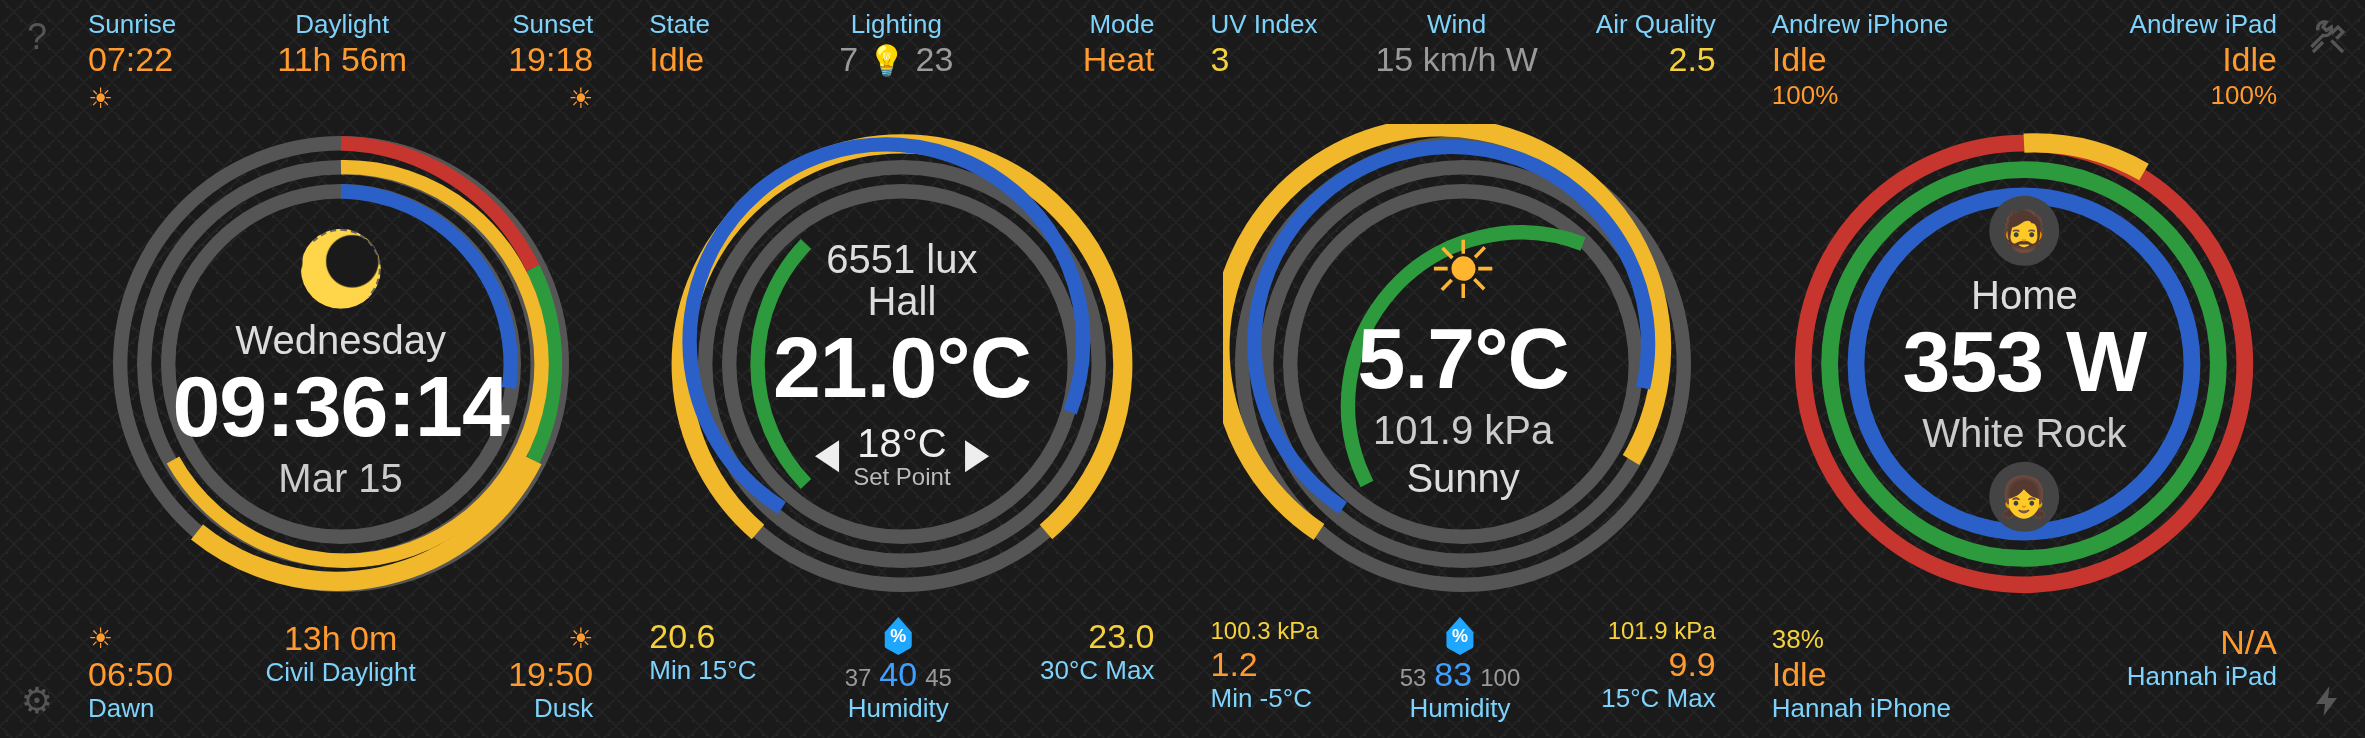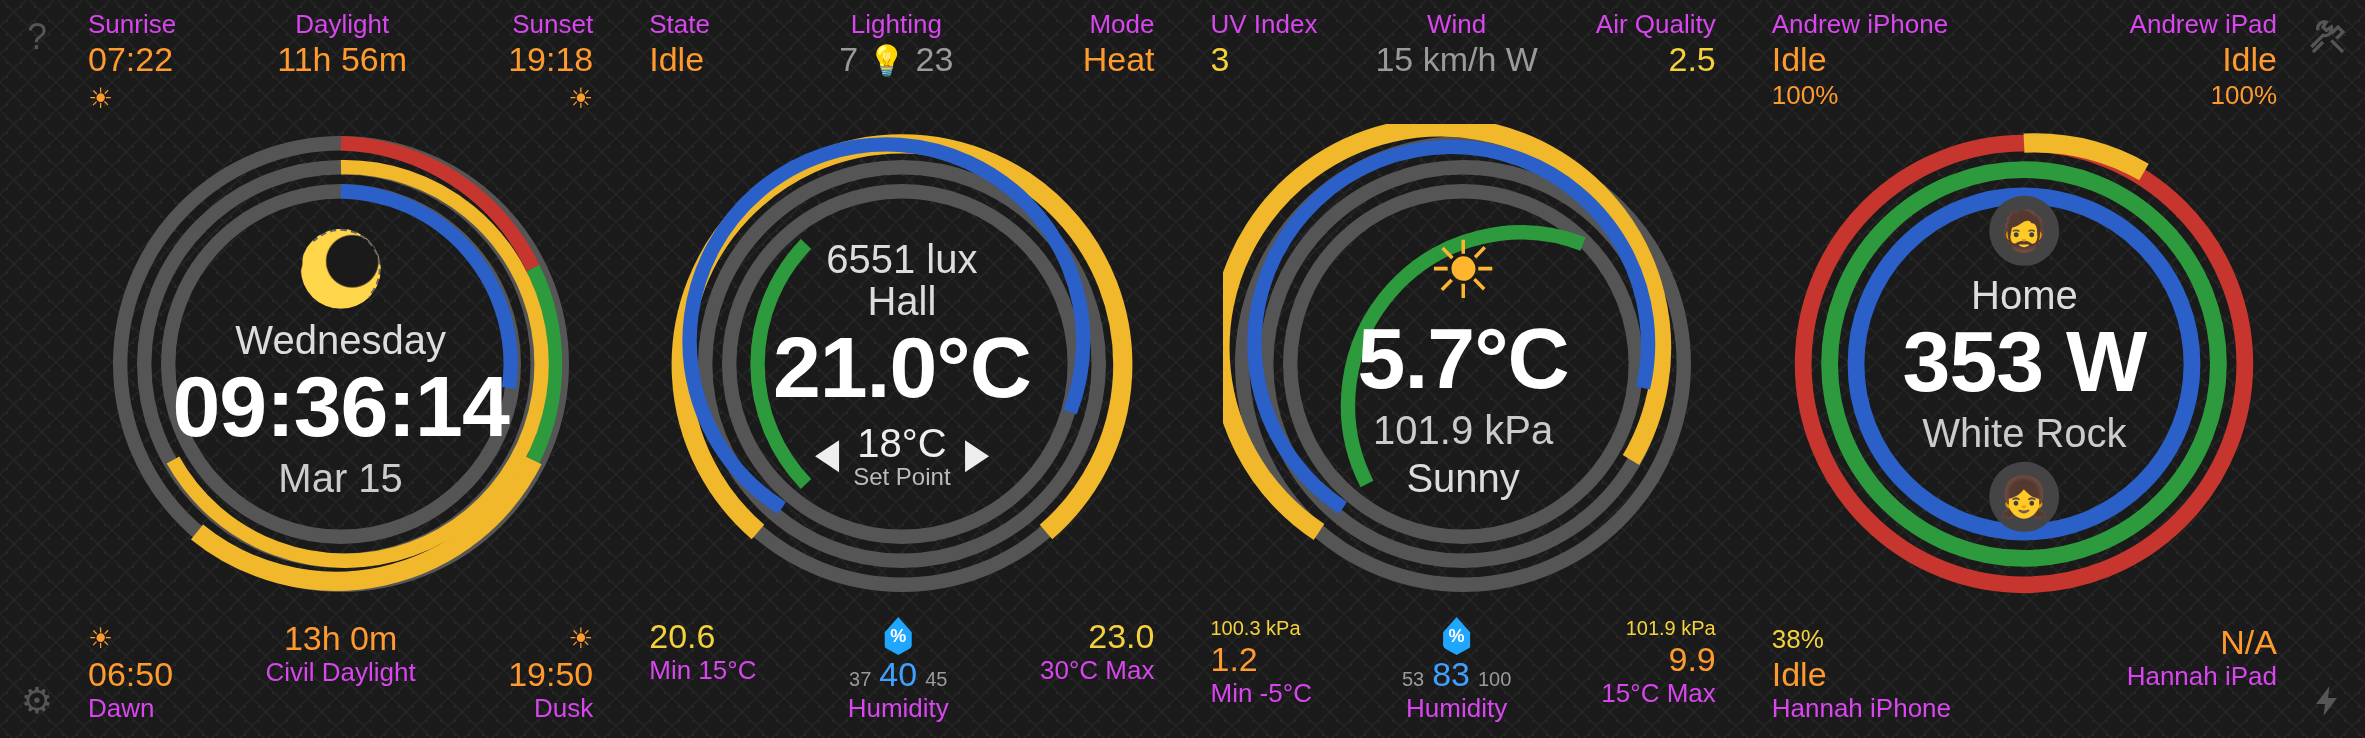--- a/index.html
+++ b/index.html
@@ -29,28 +29,28 @@
     position: absolute; left: 0; right: 0;
     display: flex; justify-content: space-between;
     padding: 10px 28px 0 28px;
   }
   .toprow { top: 0; }
   .botrow { bottom: 0; padding: 0 28px 14px 28px; }
   .stat { display: flex; flex-direction: column; line-height: 1.15; }
   .stat.center { align-items: center; text-align: center; }
   .stat.right  { align-items: flex-end; text-align: left; }
   .stat.left   { align-items: flex-start; }
-  .lbl  { font-size: 26px; color: #d946ef; font-weight: 400; }
+  .lbl  { font-size: 26px; color: #7dd3fc; font-weight: 400; }
   .val  { font-size: 34px; font-weight: 500; }
   .sub  { font-size: 26px; margin-top: 2px; }
   .orange { color: #ff9a2e; }
   .yellow { color: #f5d23c; }
   .grey   { color: #9a9a9a; }
   .blue   { color: #3fa0ff; }
-  .small  { font-size: 20px; }
+  .small  { font-size: 24px; }
   
   .dial-wrap {
     position: absolute; top: 80px; bottom: 90px; left: 0; right: 0;
     display: flex; align-items: center; justify-content: center;
   }
   .dial-center {
     position: absolute; top: 50%; left: 50%; transform: translate(-50%,-50%);
     display: flex; flex-direction: column; align-items: center; text-align: center;
     line-height: 1.05;
   }

